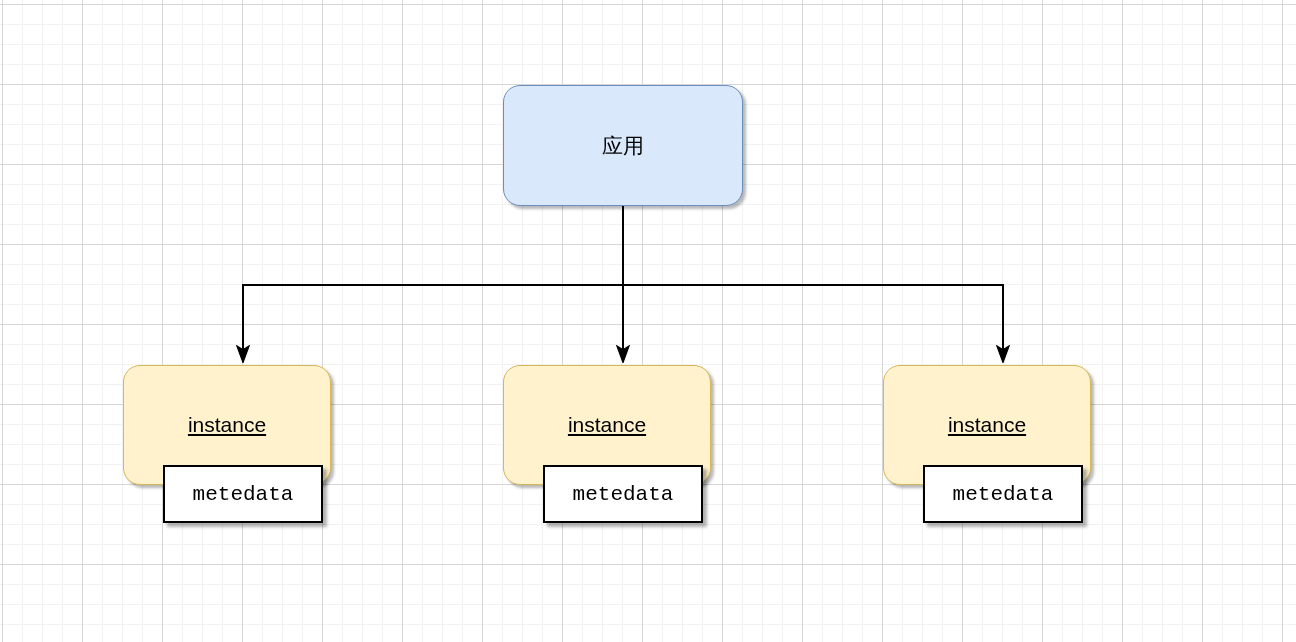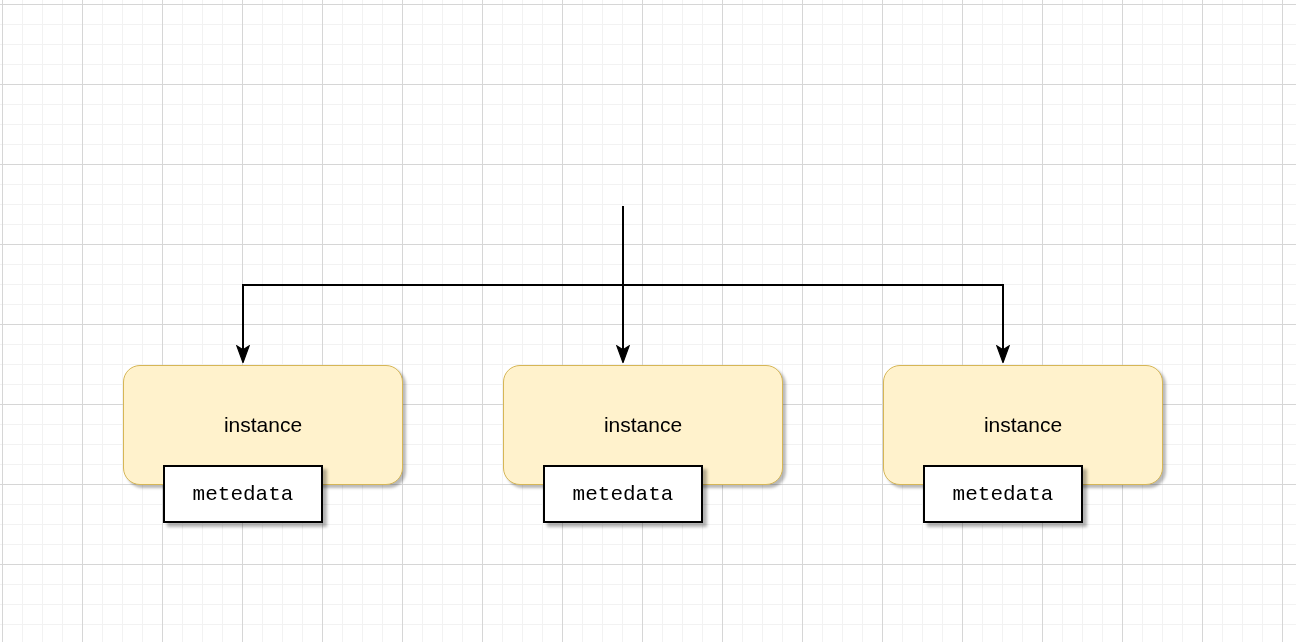--- a/index.html
+++ b/index.html
@@ -49,25 +49,26 @@
   .node-app {
     left: 503px; top: 85px;
     width: 240px; height: 121px;
     background: #dae8fc;
     border: 1.5px solid #6c8ebf;
     border-radius: 17px;
     box-shadow: 3px 3px 3px rgba(0,0,0,0.28);
   }
   .node-instance {
     top: 365px;
-    width: 280px; height: 120px;
+    width: 208px; height: 120px;
     background: #fff2cc;
     border: 1.5px solid #d6b656;
     border-radius: 17px;
     box-shadow: 3px 3px 3px rgba(0,0,0,0.28);
+    text-decoration: underline;
   }
   .node-metadata {
     top: 465px;
     width: 160px; height: 58px;
     background: #ffffff;
     border: 2px solid #000000;
     box-shadow: 4px 4px 3px rgba(0,0,0,0.30);
     z-index: 3;
     font-family: Liberation Mono, monospace;
   }
@@ -87,20 +88,23 @@
     <defs>
       <marker id="arrow" markerUnits="userSpaceOnUse" markerWidth="18" markerHeight="14" viewBox="0 0 16 12" refX="14" refY="6" orient="auto">
         <path d="M0.5,0.5 L15.5,6 L0.5,11.5 L4,6 Z" fill="#000000" stroke="#000000" stroke-width="1"></path>
       </marker>
     </defs>
     <path class="edge" d="M623,206 L623,285 L243,285 L243,361" marker-end="url(#arrow)"></path>
     <path class="edge" d="M623,206 L623,361" marker-end="url(#arrow)"></path>
     <path class="edge" d="M623,206 L623,285 L1003,285 L1003,361" marker-end="url(#arrow)"></path>
   </svg>
 
+  <div class="node node-app">
+    <span>应用</span>
+  </div>
 
   <div class="node node-instance inst-1">
     <span>instance</span>
   </div>
   <div class="node node-instance inst-2">
     <span>instance</span>
   </div>
   <div class="node node-instance inst-3">
     <span>instance</span>
   </div>

